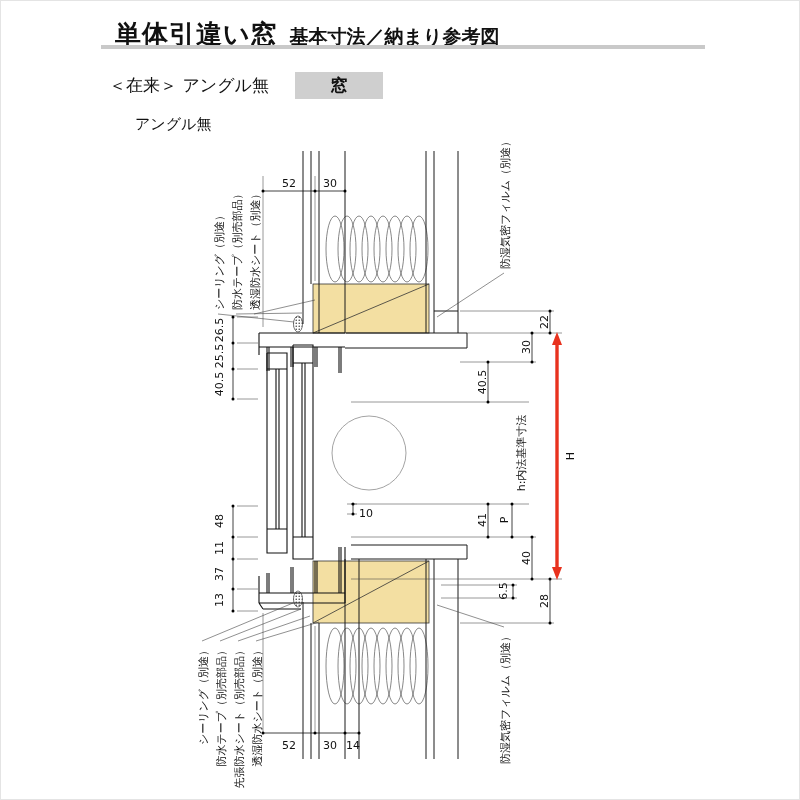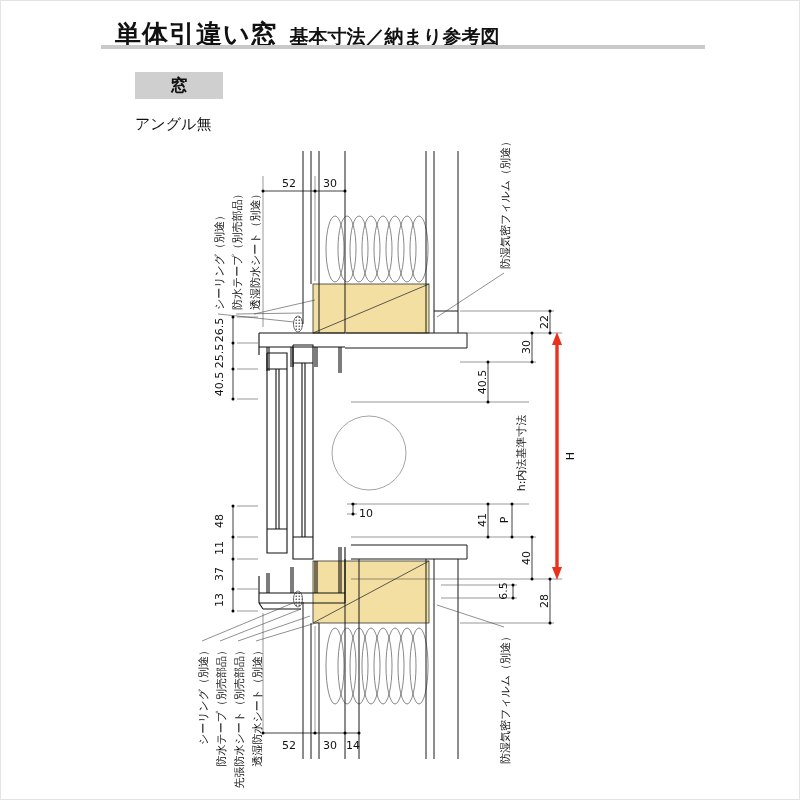--- a/index.html
+++ b/index.html
@@ -26,20 +26,21 @@
 <body>
 
 <div class="page">
 
   <div class="title-row">
     <span class="title-main">単体引違い窓</span><span class="title-sub">基本寸法／納まり参考図</span>
   </div>
   <div class="title-rule"></div>
 
   <div class="subtitle-row">
+    <span>＜在来＞ アングル無</span>
     <span class="tag">窓</span>
   </div>
 
   <div class="view-label">アングル無</div>
 
   <svg class="diagram" width="800" height="800" viewBox="0 0 800 800">
     <defs>
       <pattern id="stipple" width="3" height="3" patternUnits="userSpaceOnUse">
         <circle cx="1.2" cy="1.2" r="0.7" fill="#222"></circle>
       </pattern>

